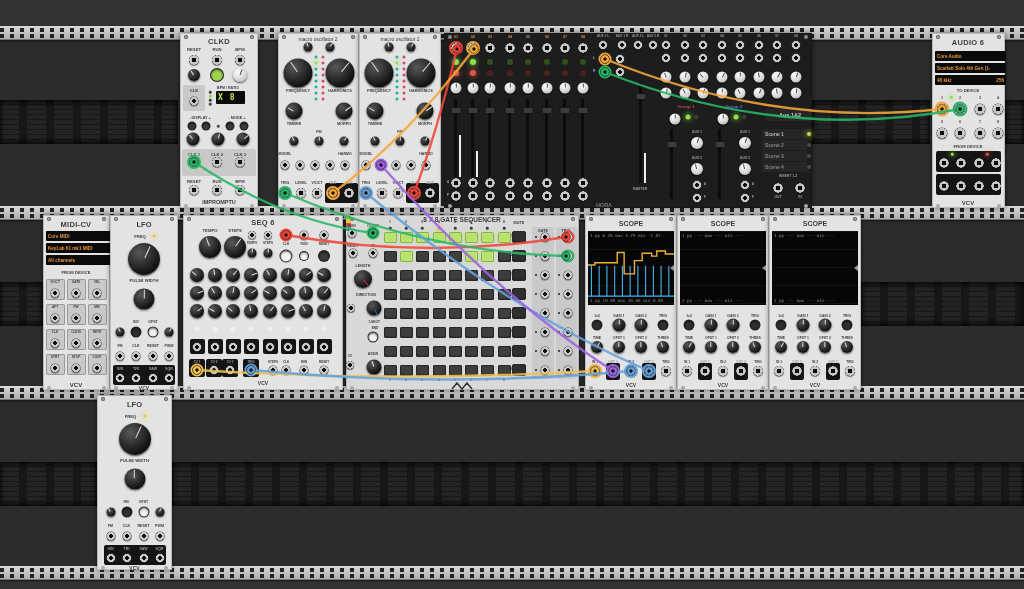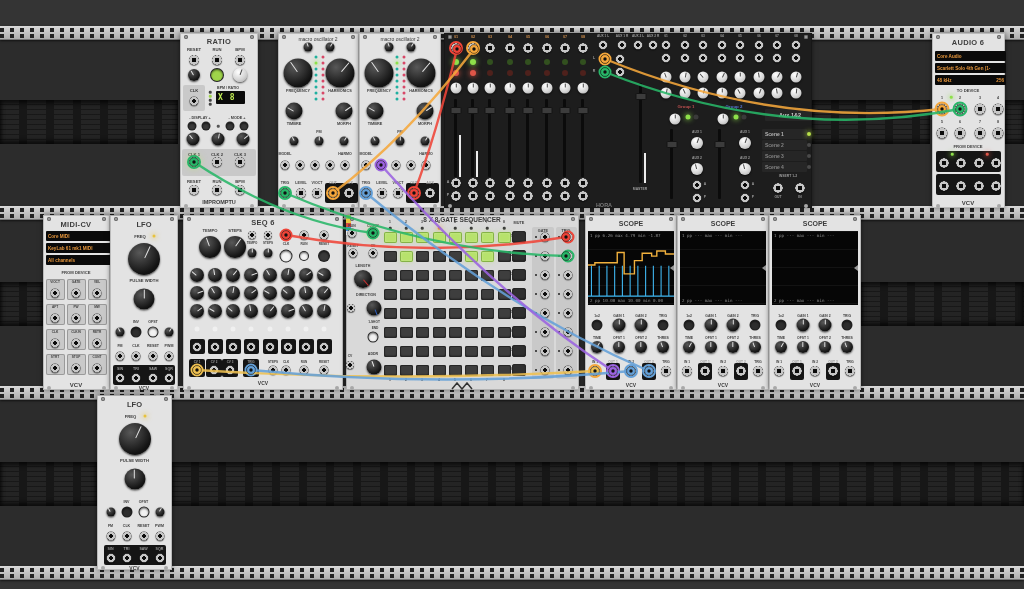--- a/index.html
+++ b/index.html
@@ -63,21 +63,21 @@
   <div class="rail" style="top:566px"></div>
   <div class="ledge" style="top:100px;left:0;width:178px"></div>
   <div class="ledge" style="top:100px;left:812px;width:118px"></div>
   <div class="ledge" style="top:100px;left:1005px;width:19px"></div>
   <div class="ledge" style="top:282px;left:0;width:43px"></div>
   <div class="ledge" style="top:282px;left:861px;width:163px"></div>
   <div class="ledge" style="top:462px;left:0;width:97px"></div>
   <div class="ledge" style="top:462px;left:172px;width:852px"></div>
 
   <div class="mod" id="clkd" style="left:180px;top:33px;width:78px">
-    <div class="lb ttl" style="left:39px;top:5px">RATIO</div>
+    <div class="lb ttl" style="left:39px;top:5px">CLKD</div>
   <div class="lb" style="left: 14px; top: 15px;">RESET</div>
       <div class="port" style="left: 14px; top: 27px; width: 10px; height: 10px;"></div>
       <div class="lb" style="left: 37px; top: 15px;">RUN</div>
       <div class="port" style="left: 37px; top: 27px; width: 10px; height: 10px;"></div>
       <div class="lb" style="left: 60px; top: 15px;">BPM</div>
       <div class="port" style="left: 60px; top: 27px; width: 10px; height: 10px;"></div>
       <div class="knob" style="left: 14px; top: 42px; width: 12px; height: 12px; --r: -30deg;">
         <i></i>
       </div>
       <div class="rbtn" style="left: 37px; top: 42px; width: 12px; height: 12px; background: rgb(159, 212, 74); box-shadow: rgba(0, 0, 0, 0.6) 0px 1px 2px inset, rgb(34, 34, 34) 0px 0px 0px 1px;"></div>

